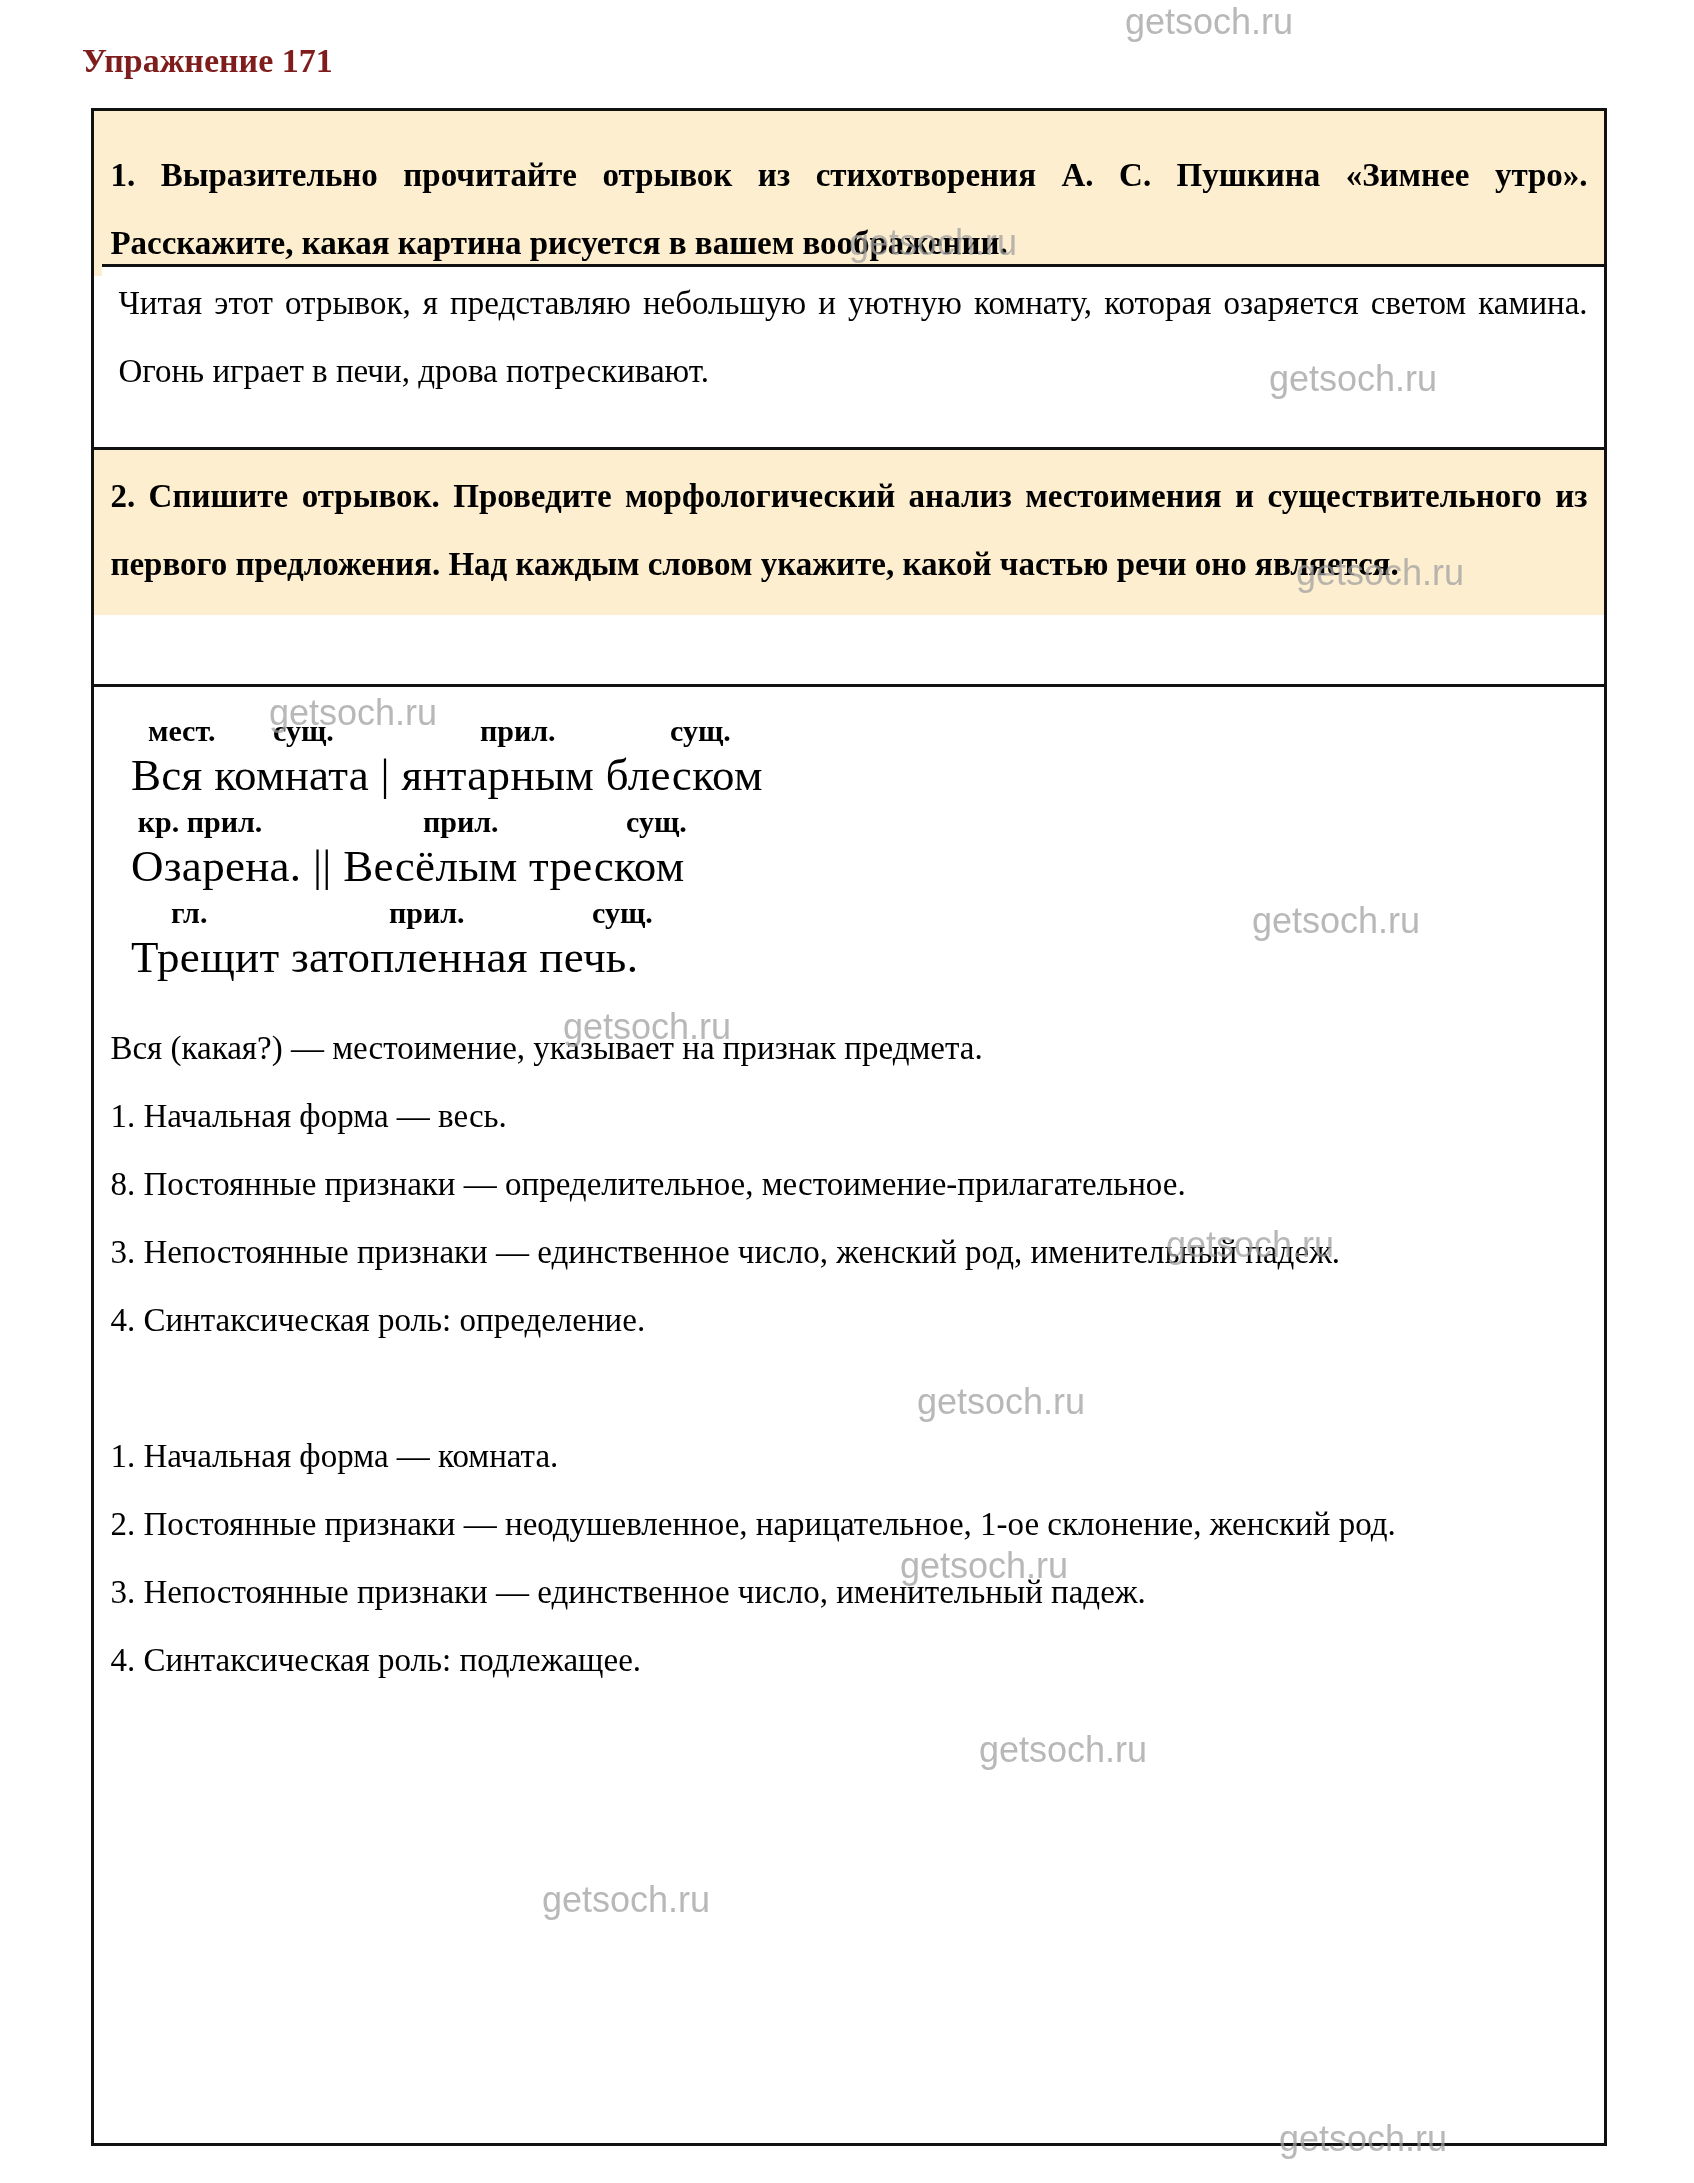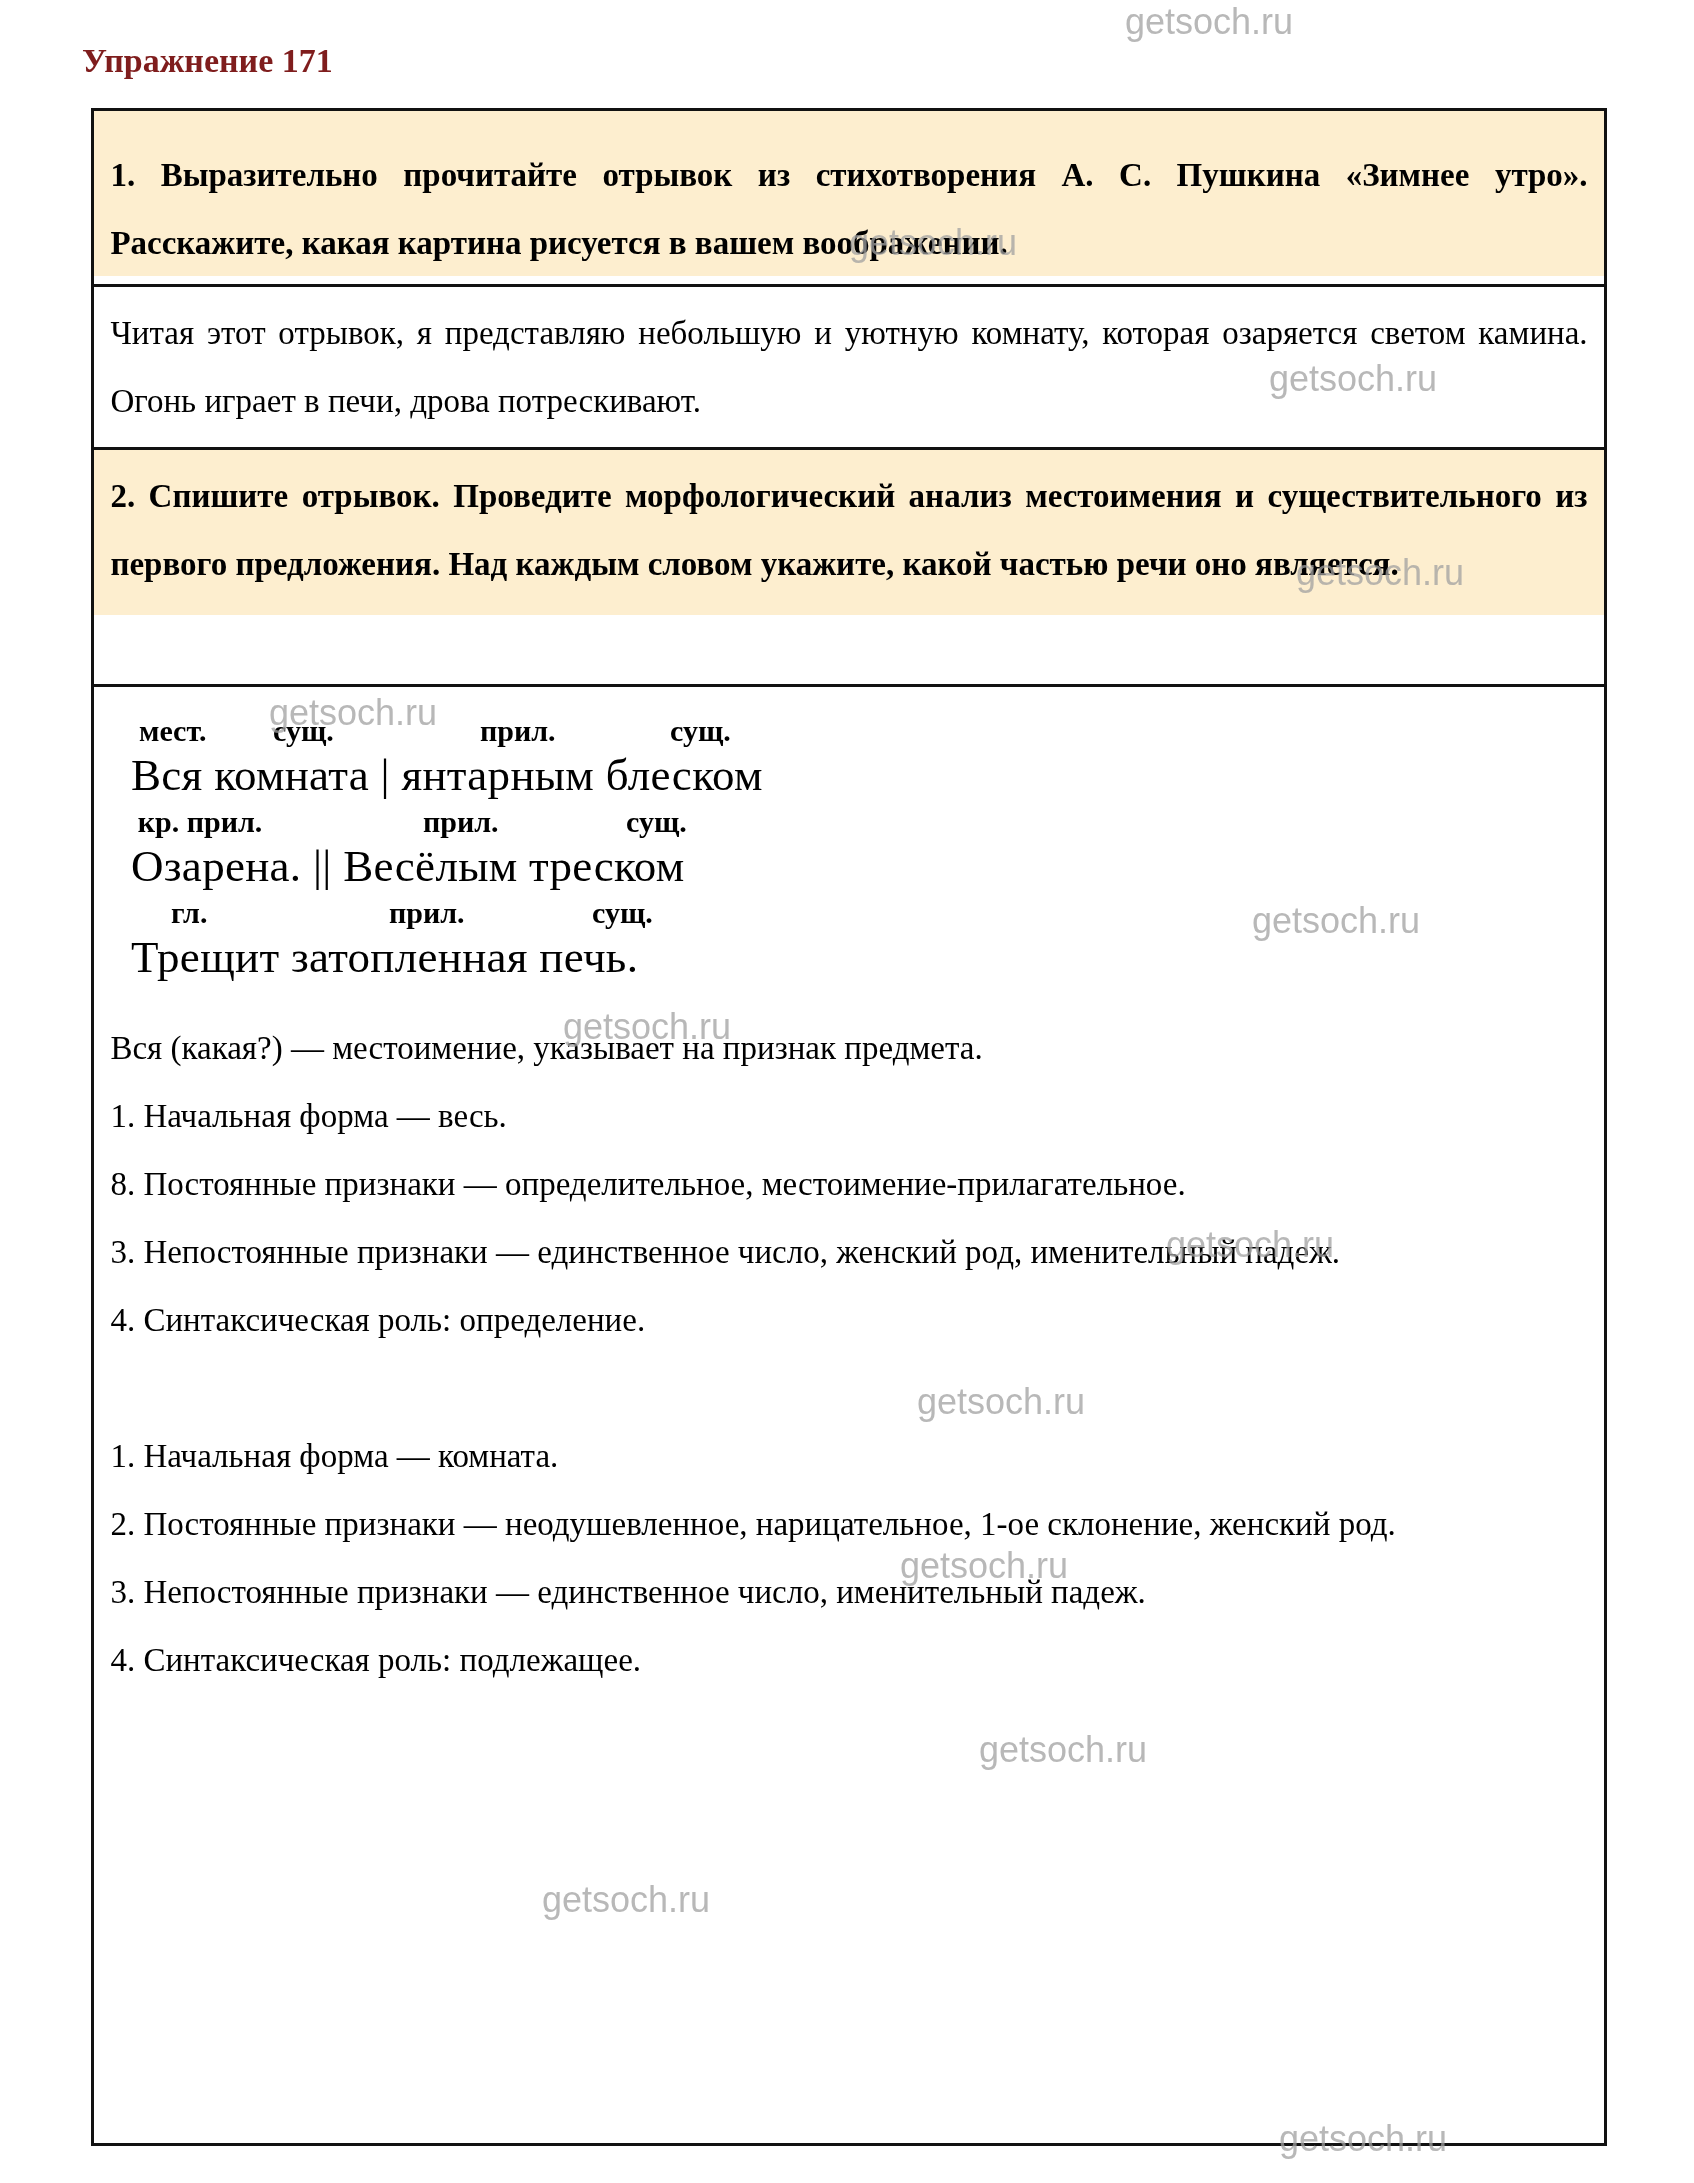--- a/index.html
+++ b/index.html
@@ -10,21 +10,21 @@
   .table { position: absolute; left: 91px; top: 108px; width: 1516px; height: 2038px;
            border: 3.4px solid #111; box-sizing: border-box; }
   .cell { position: absolute; left: 0; right: 0; box-sizing: border-box; padding: 0 16.4px 0 16.4px; }
   .cell.task { background: #fdeecf; }
   .cell.answer { background: #ffffff; }
   .sep { border-top: 3.4px solid #111; }
   .task-text { font-weight: bold; font-size: 33px; line-height: 68px; text-align: justify;
                text-align-last: left; margin: 0; }
   .answer-text { font-size: 33px; line-height: 68px; text-align: justify; text-align-last: left; margin: 0; }
   #c1 { top: 0; height: 165px; padding-top: 30px; }
-  #c2 { top: 173px; height: 171px; padding-top: 12px; }
+  #c2 { top: 153px; height: 171px; padding-top: 2px; margin-left: 8px; }
   #c3 { top: 336px; height: 168px; padding-top: 12.3px; }
   #c4 { top: 573px; bottom: 0; padding-top: 0; }
 
   .poem { position: absolute; left: 37px; top: 27px; }
   .pos-row { position: relative; height: 34px; font-weight: bold; font-size: 30px; }
   .pos-row span { position: absolute; top: 0; white-space: nowrap; }
   .verse { font-size: 45px; line-height: 55px; height: 57px; white-space: nowrap; letter-spacing: 0.3px; }
 
   .analysis { position: absolute; left: 16.4px; right: 16.4px; top: 327px; }
   .analysis p { margin: 0; font-size: 33px; line-height: 68px; text-align: justify; text-align-last: left; }
@@ -44,21 +44,21 @@
   </div>
   <div id="c2" class="cell answer sep">
     <p class="answer-text">Читая этот отрывок, я представляю небольшую и уютную комнату, которая озаряется светом камина. Огонь играет в печи, дрова потрескивают.</p>
   </div>
   <div id="c3" class="cell task sep">
     <p class="task-text">2. Спишите отрывок. Проведите морфологический анализ местоимения и существительного из первого предложения. Над каждым словом укажите, какой частью речи оно является.</p>
   </div>
   <div id="c4" class="cell answer sep">
     <div class="poem">
       <div class="pos-row">
-        <span style="left:8px">мест.</span>
+        <span style="left:17px">мест.</span>
         <span style="left:142px">сущ.</span>
         <span style="left:349px">прил.</span>
         <span style="left:539px">сущ.</span>
       </div>
       <div class="verse">Вся комната | янтарным блеском</div>
       <div class="pos-row">
         <span style="left:6.8px">кр. прил.</span>
         <span style="left:292px">прил.</span>
         <span style="left:495px">сущ.</span>
       </div>

